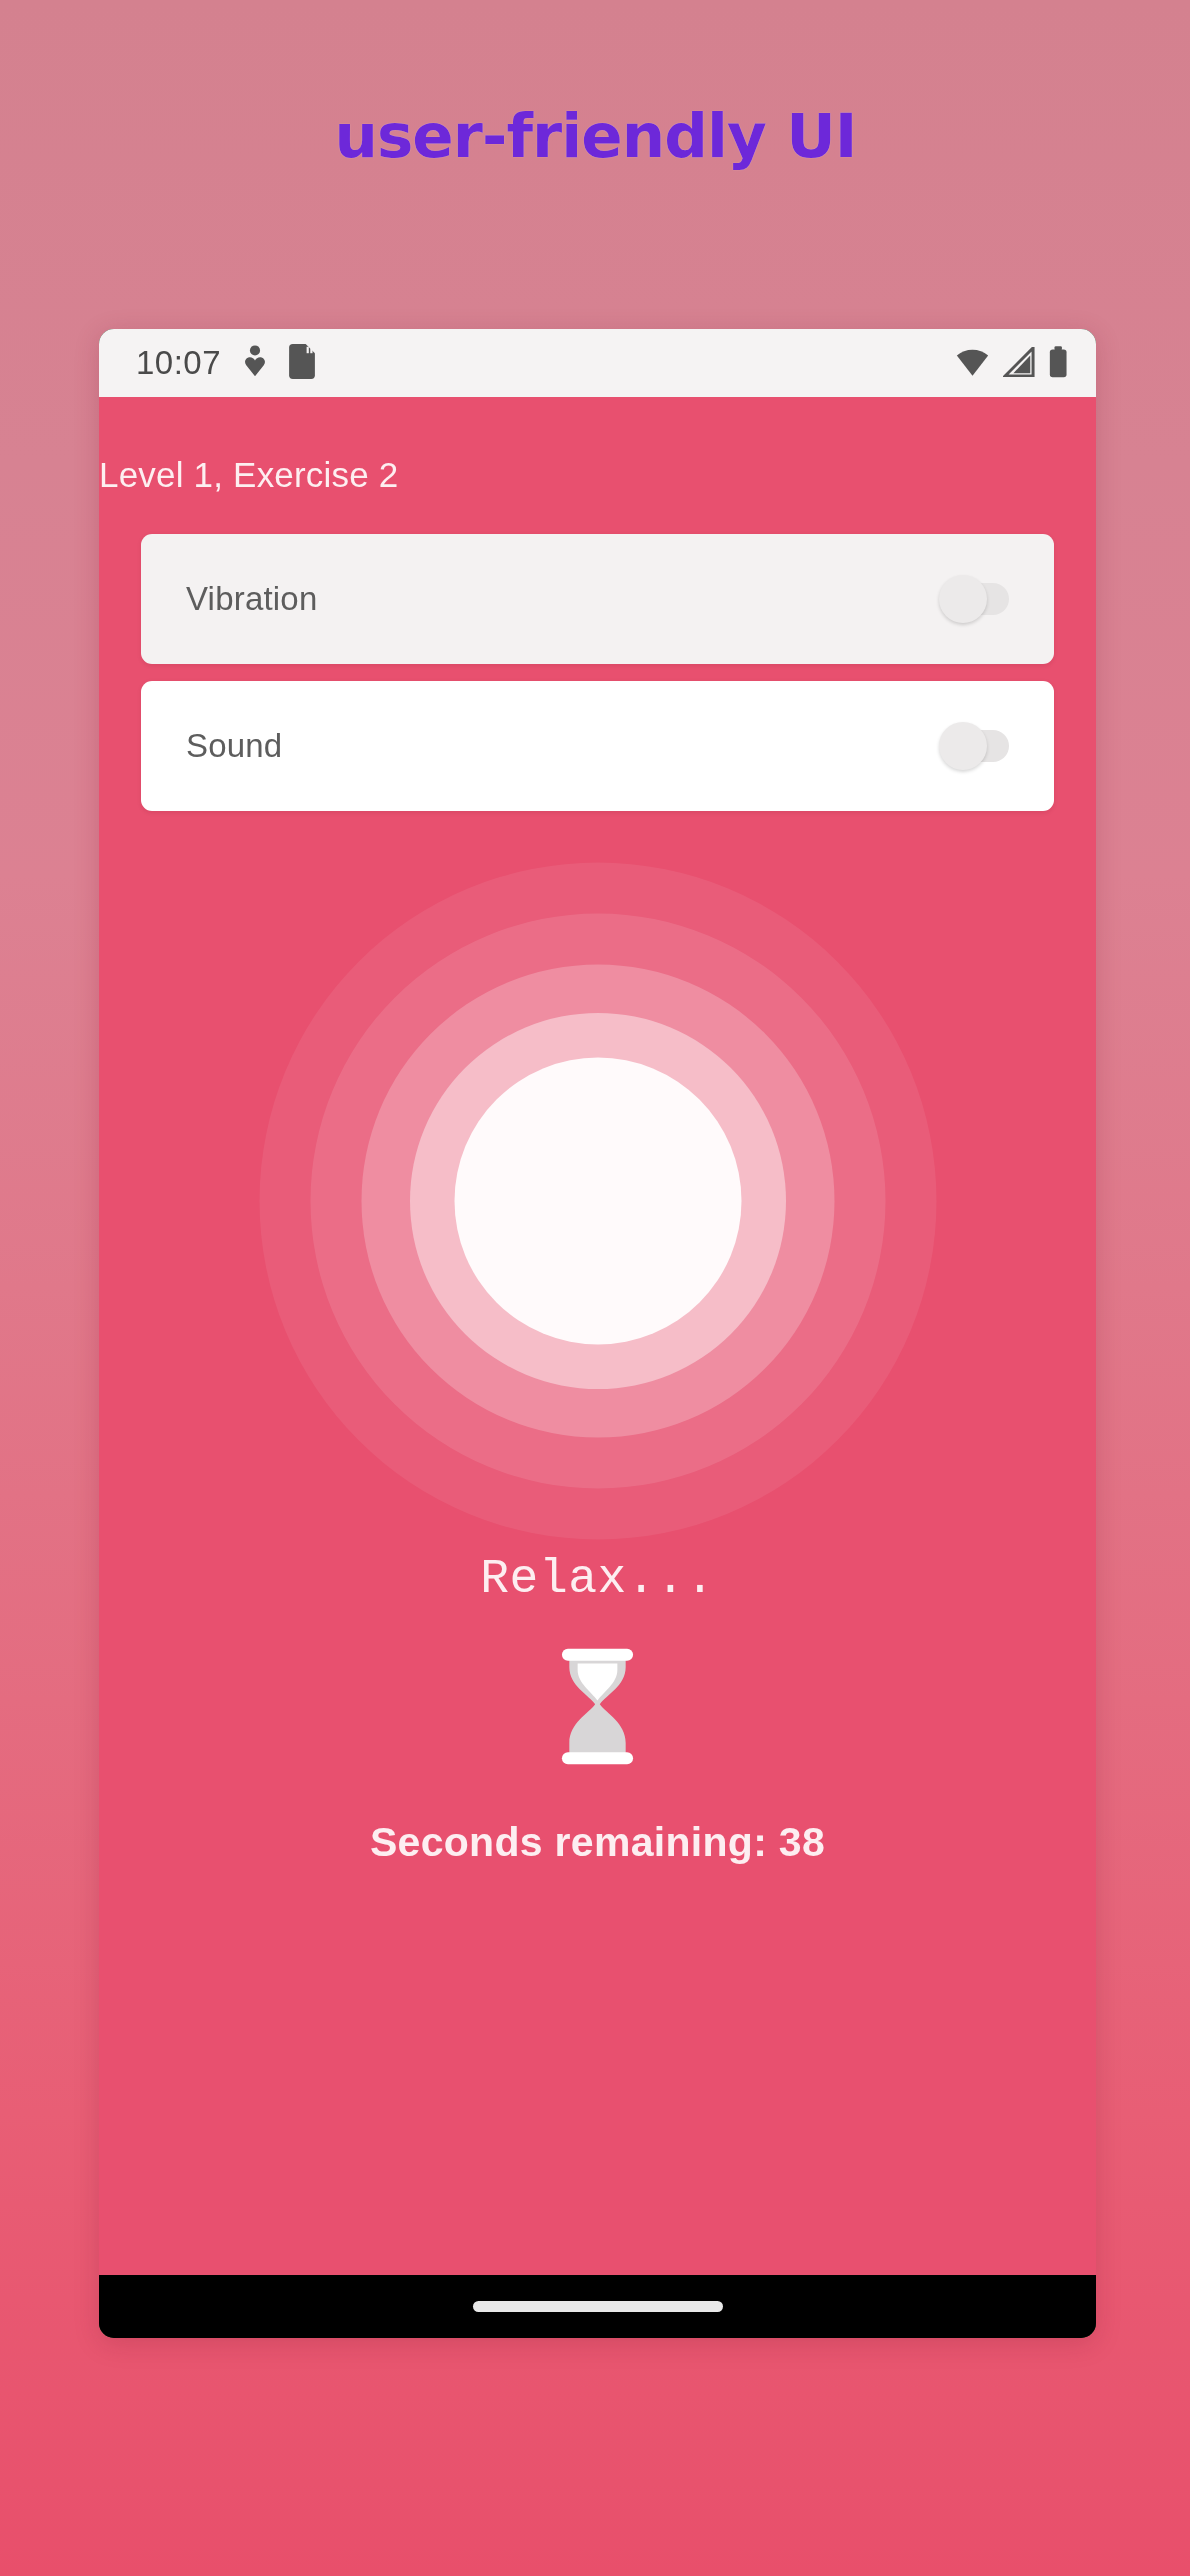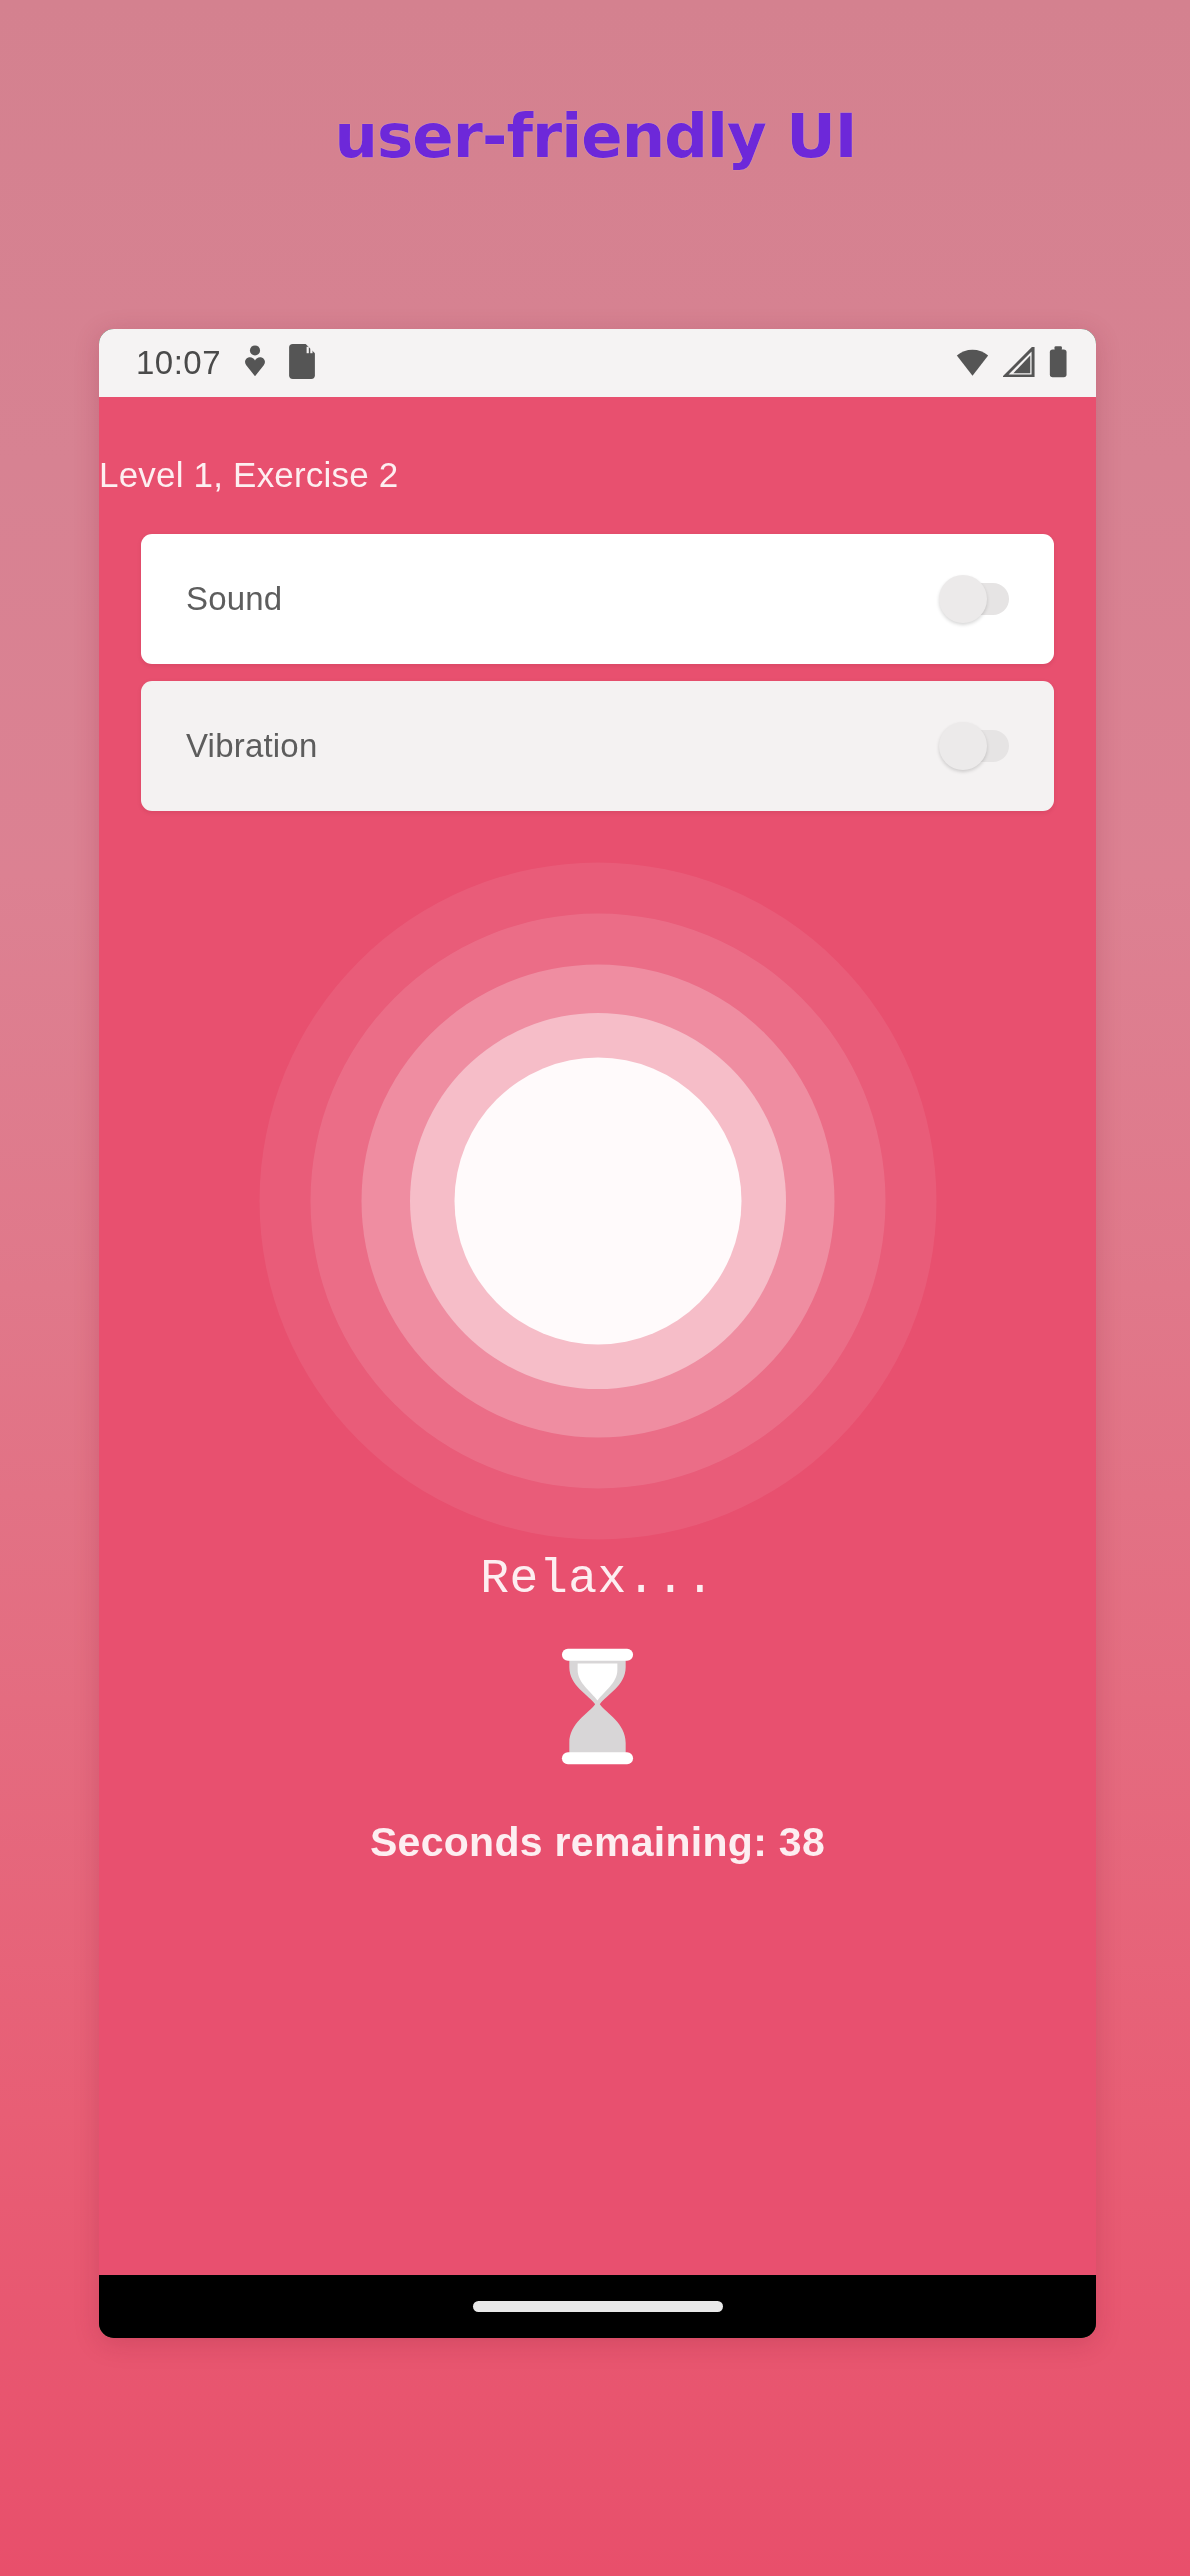--- a/index.html
+++ b/index.html
@@ -233,36 +233,36 @@
       </span>
     </div>
   </div>
 
   <div class="appbody">
 
     <div class="exercise-header">Level 1, Exercise 2</div>
 
     <div class="cards">
 
+      <div class="card grey">
+        <span class="card-label">Vibration</span>
+        <span class="switch">
+          <span class="track"></span>
+          <span class="knob"></span>
+        </span>
+      </div>
+
       <div class="card white">
         <span class="card-label">Sound</span>
         <span class="switch">
           <span class="track"></span>
           <span class="knob"></span>
         </span>
       </div>
 
-      <div class="card grey">
-        <span class="card-label">Vibration</span>
-        <span class="switch">
-          <span class="track"></span>
-          <span class="knob"></span>
-        </span>
-      </div>
-
     </div>
 
     <div class="breath-wrap">
       <div class="ring r1"></div>
       <div class="ring r2"></div>
       <div class="ring r3"></div>
       <div class="ring r4"></div>
       <div class="ring r5"></div>
     </div>
 

